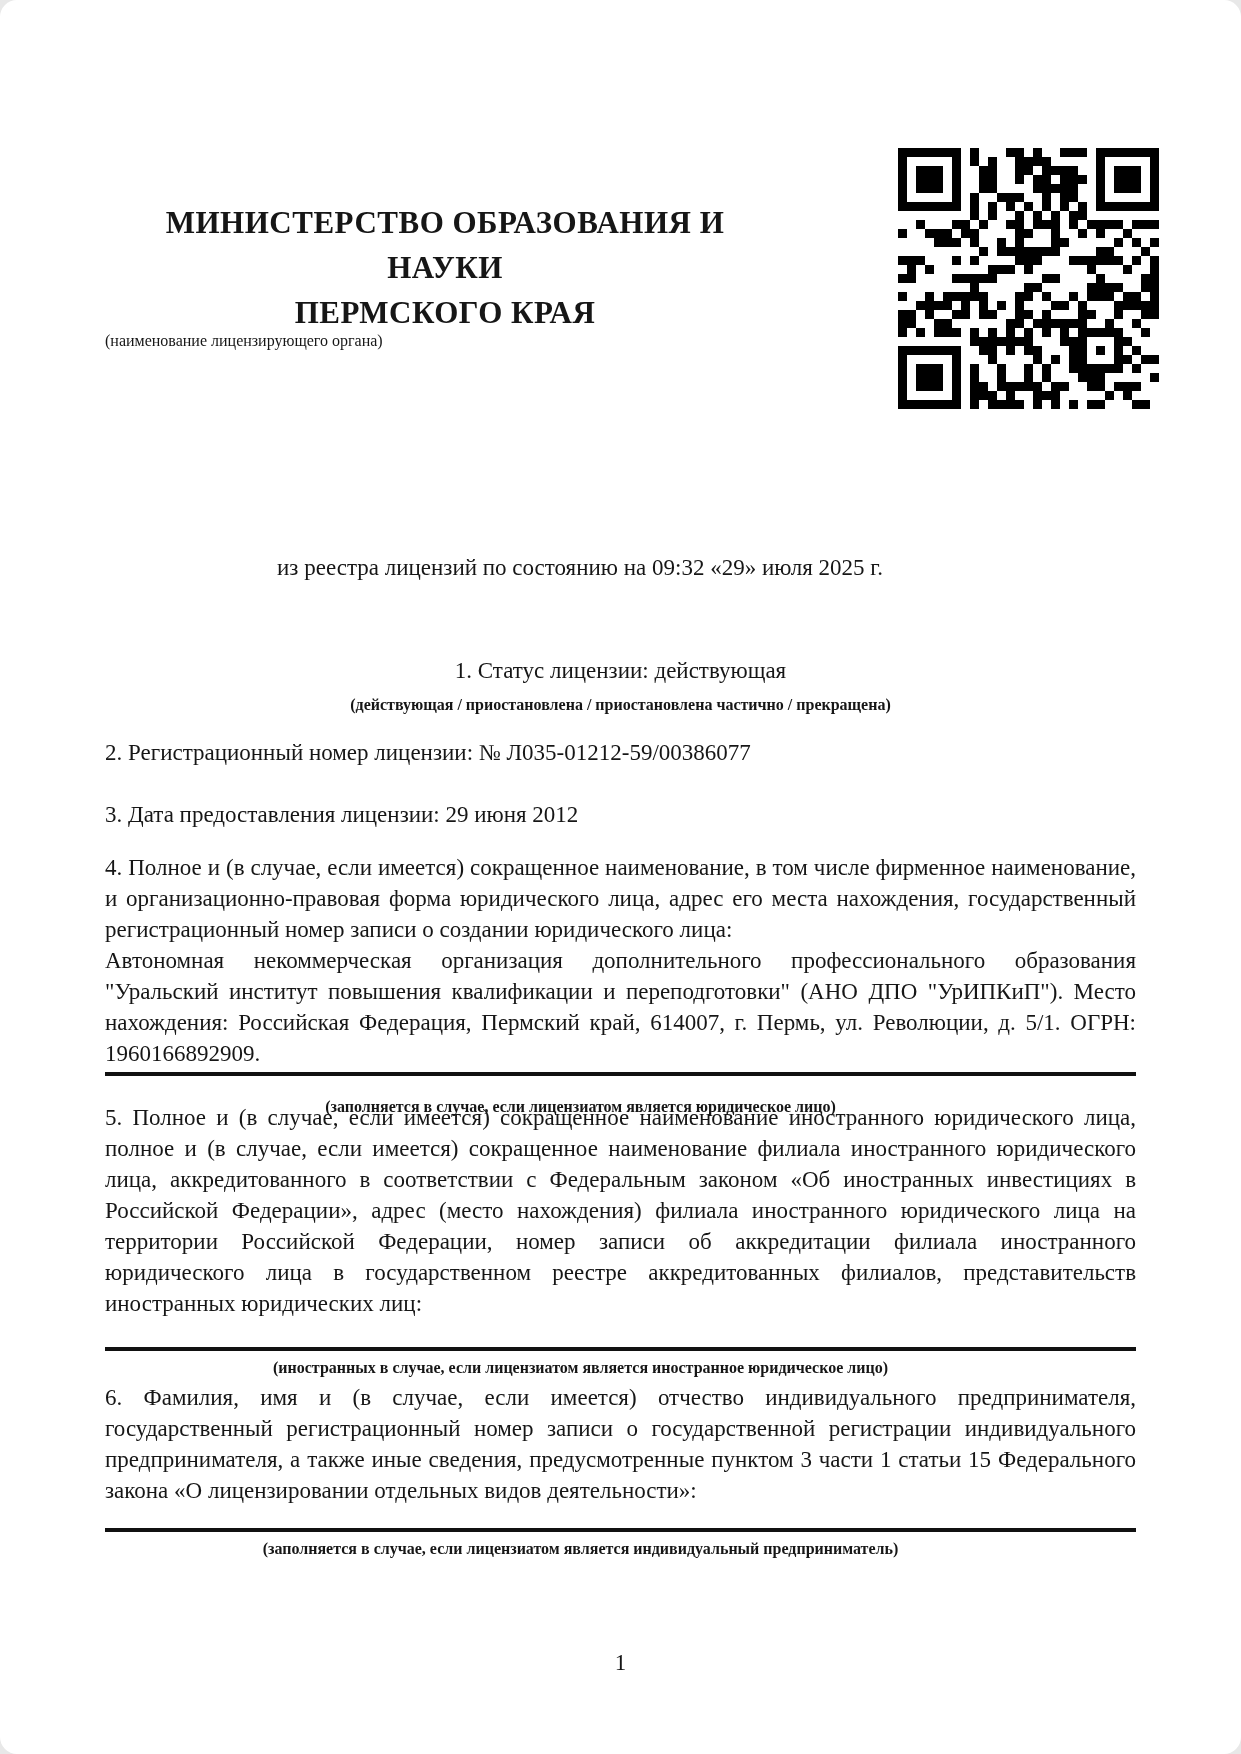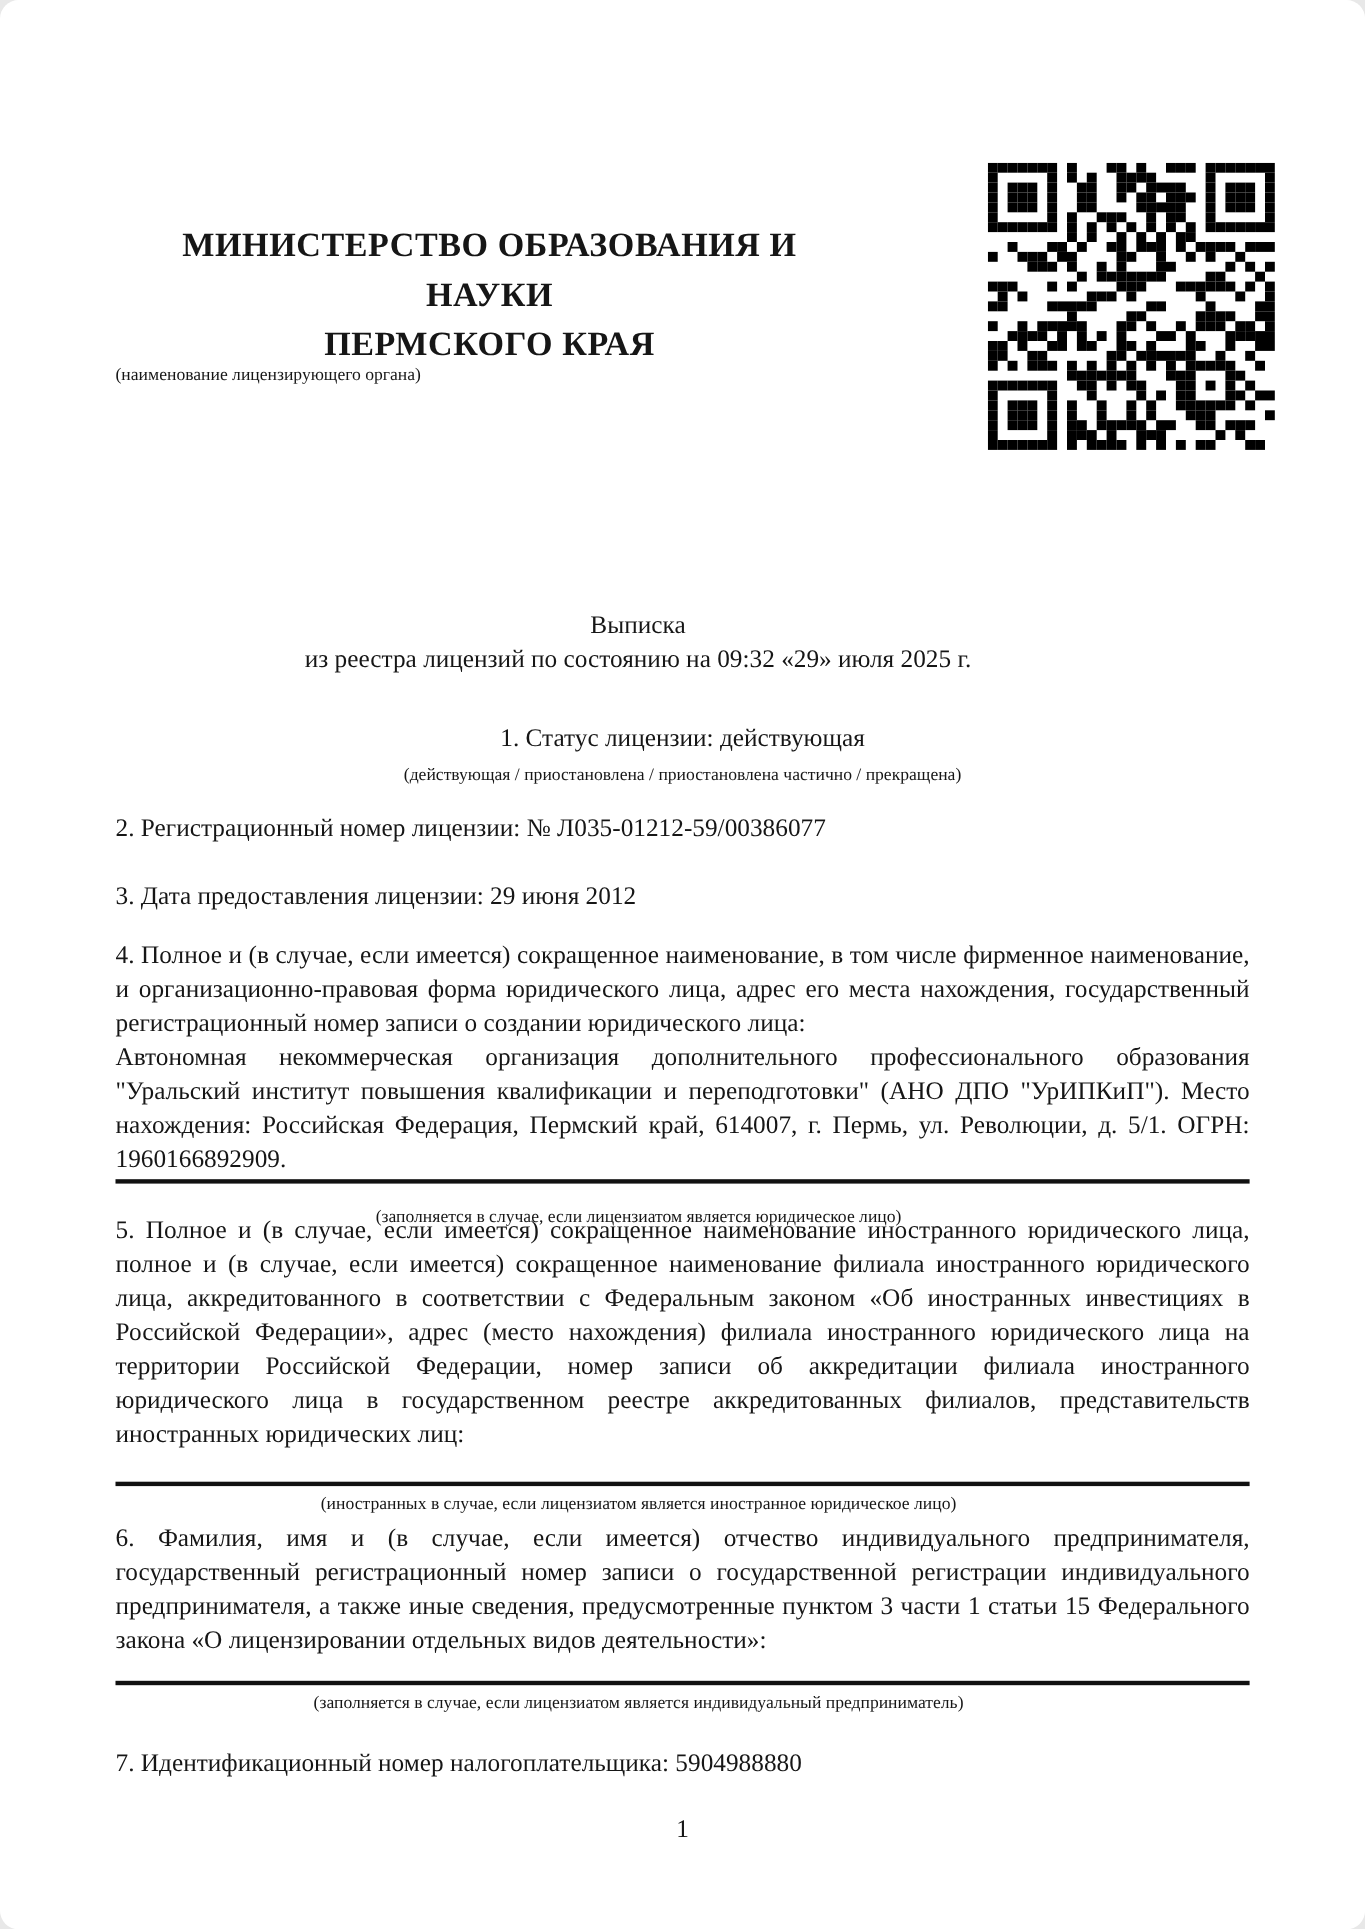--- a/index.html
+++ b/index.html
@@ -36,20 +36,21 @@
 
   
   .item {
     position:absolute; left:105px; width:1031px;
     font-size:23px; line-height:29px;
   }
   .para { text-align:justify; line-height:31px; }
   .small-caption {
     font-size:16px; line-height:22px; text-align:center;
     padding-right:80px;
+    font-weight:bold;
   }
   .rule { border-top:4px solid #111111; height:0; }
 
   #item1        { top:656px;text-align:center; }
   #item1-caption{ position:absolute; left:105px; top:694px; width:1031px; }
   #item2        { top:738px; }
   #item3        { top:800px; }
   #item4        { top:852px; }
   #item4 .rule  { margin-top:3px; }
   #item4 .small-caption { margin-top:20px; }
@@ -491,21 +492,20 @@
       <rect x="135" y="252" width="9" height="9"></rect>
       <rect x="153" y="252" width="9" height="9"></rect>
       <rect x="171" y="252" width="9" height="9"></rect>
       <rect x="189" y="252" width="9" height="9"></rect>
       <rect x="198" y="252" width="9" height="9"></rect>
       <rect x="234" y="252" width="9" height="9"></rect>
       <rect x="243" y="252" width="9" height="9"></rect>
     </svg>
 
   <div class="doc-title">
-    <div>Выписка</div>
     <div>из реестра лицензий по состоянию на 09:32 «29» июля 2025 г.</div>
   </div>
 
   <div class="item" id="item1">1. Статус лицензии: действующая</div>
   <div class="small-caption" id="item1-caption">(действующая / приостановлена / приостановлена частично / прекращена)</div>
 
   <div class="item" id="item2">2. Регистрационный номер лицензии: № Л035-01212-59/00386077</div>
 
   <div class="item" id="item3">3. Дата предоставления лицензии: 29 июня 2012</div>
 
@@ -521,17 +521,16 @@
     <div class="rule"></div>
     <div class="small-caption">(иностранных в случае, если лицензиатом является иностранное юридическое лицо)</div>
   </div>
 
   <div class="item" id="item6">
     <div class="para">6. Фамилия, имя и (в случае, если имеется) отчество индивидуального предпринимателя, государственный регистрационный номер записи о государственной регистрации индивидуального предпринимателя, а также иные сведения, предусмотренные пунктом 3 части 1 статьи 15 Федерального закона «О лицензировании отдельных видов деятельности»:</div>
     <div class="rule"></div>
     <div class="small-caption">(заполняется в случае, если лицензиатом является индивидуальный предприниматель)</div>
   </div>
 
-  <div class="item" id="item7">7. Идентификационный номер налогоплательщика: 5904988880</div>
 
   <div class="page-number">1</div>
 
 </div>
 
 </body></html>

